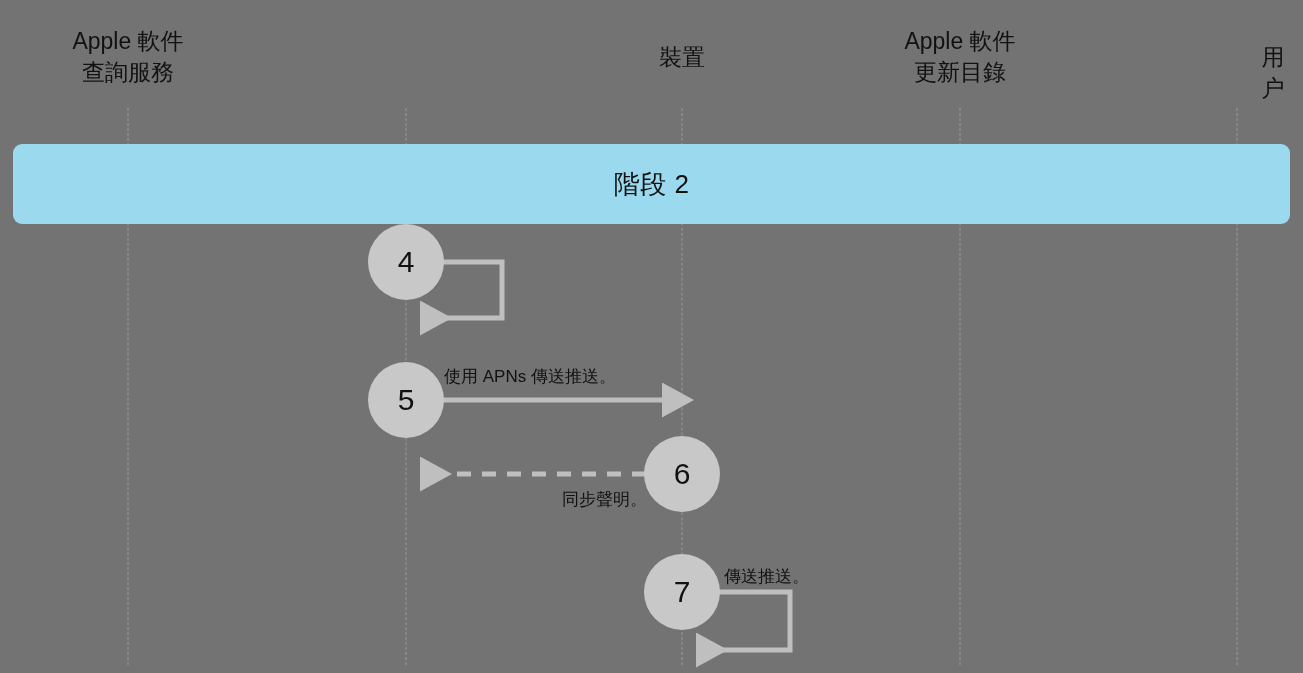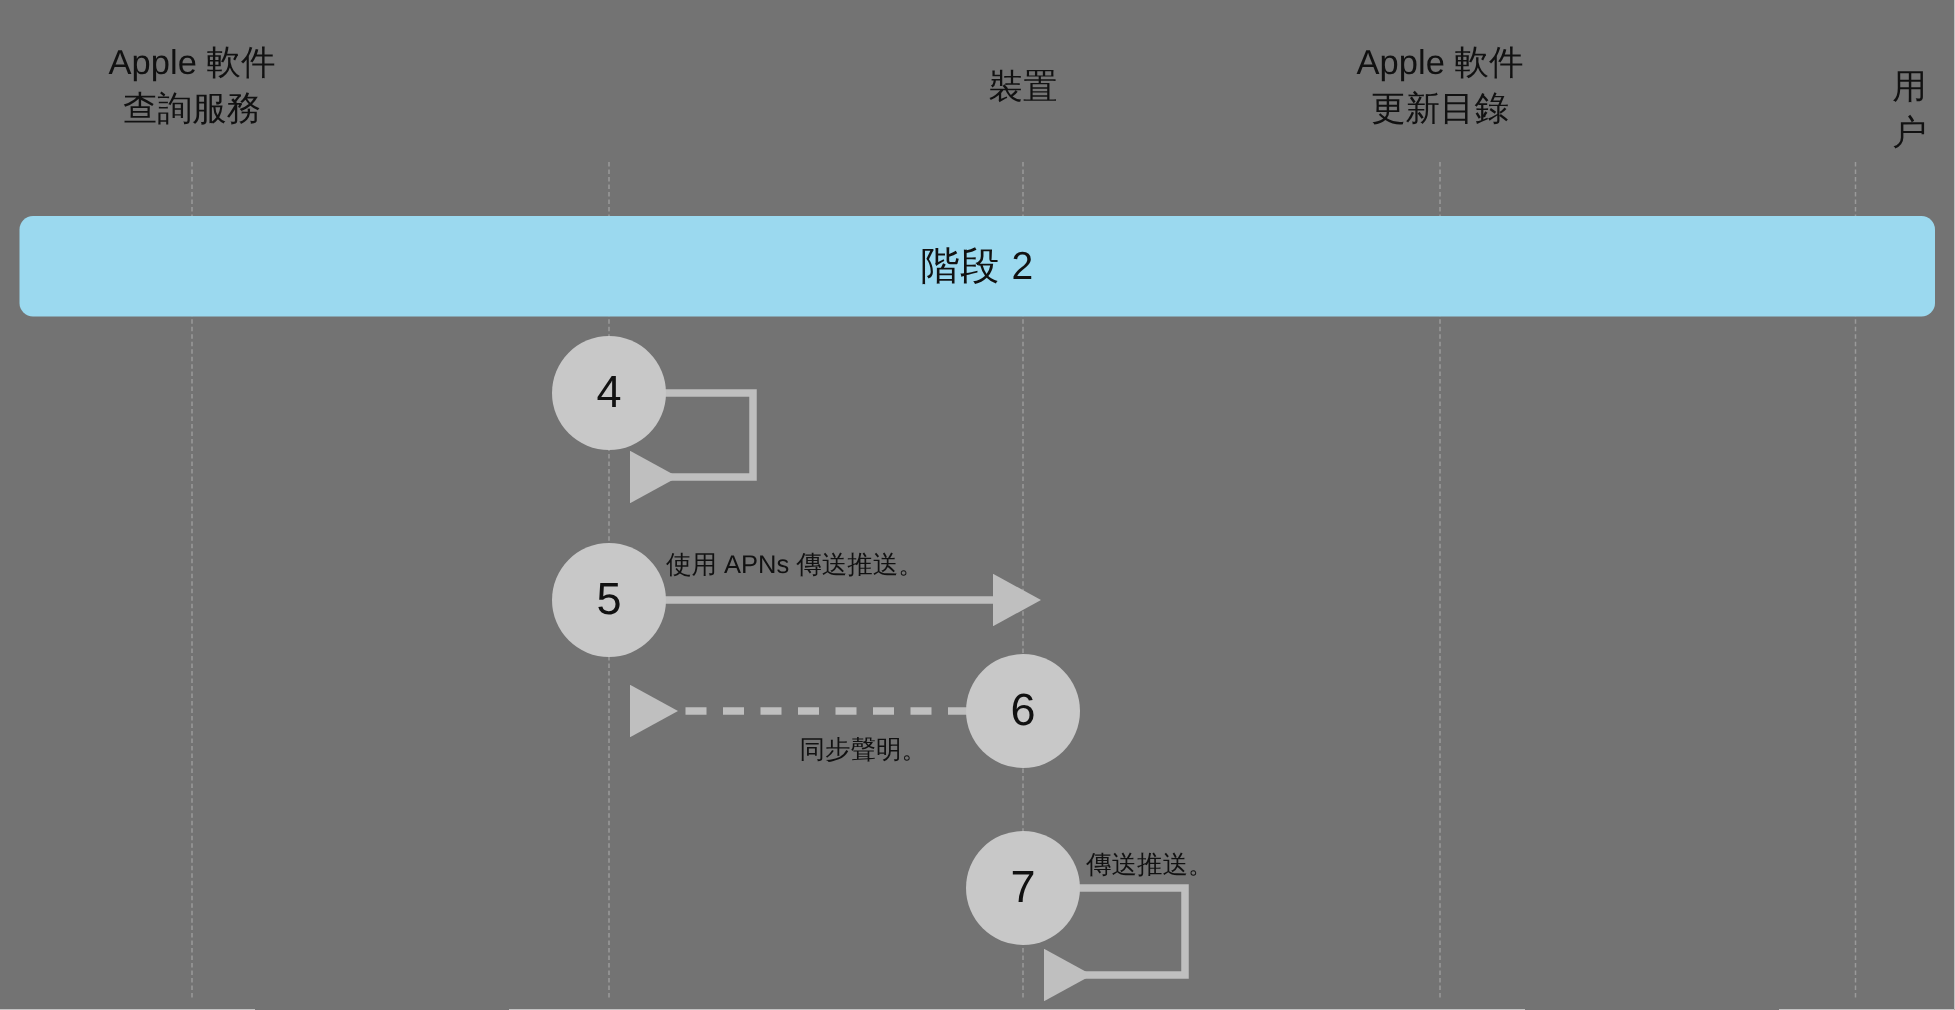--- a/index.html
+++ b/index.html
@@ -42,21 +42,21 @@
     border-left: 1.5px dashed #9a9a9a;
     transform: translateX(-50%);
   }
 
   
   .phase-banner {
     position: absolute;
     left: 13px;
     top: 144px;
     width: 1277px;
-    height: 67px;
+    height: 80px;
     background: #9BD9EF;
     border-radius: 9px;
     display: flex;
     align-items: center;
     justify-content: center;
   }
   .phase-label {
     font-size: 26px;
     color: #111111;
     letter-spacing: .5px;
@@ -139,16 +139,16 @@
 
     <path d="M 716,592 L 790,592 L 790,650 L 700,650" fill="none" stroke="#BFBFBF" stroke-width="5" marker-end="url(#head-left)"></path>
   </svg>
 
   <div class="step-bubble" style="left:406px; top:262px;">4</div>
   <div class="step-bubble" style="left:406px; top:400px;">5</div>
   <div class="step-bubble" style="left:682px; top:474px;">6</div>
   <div class="step-bubble" style="left:682px; top:592px;">7</div>
 
   <div class="msg-label" style="left:444px; top:366px;">使用 APNs 傳送推送。</div>
-  <div class="msg-label" style="left:533px; top:489px;">同步聲明。</div>
+  <div class="msg-label" style="left:562px; top:489px;">同步聲明。</div>
   <div class="msg-label" style="left:724px; top:566px;">傳送推送。</div>
 
 </div>
 
 </body></html>

